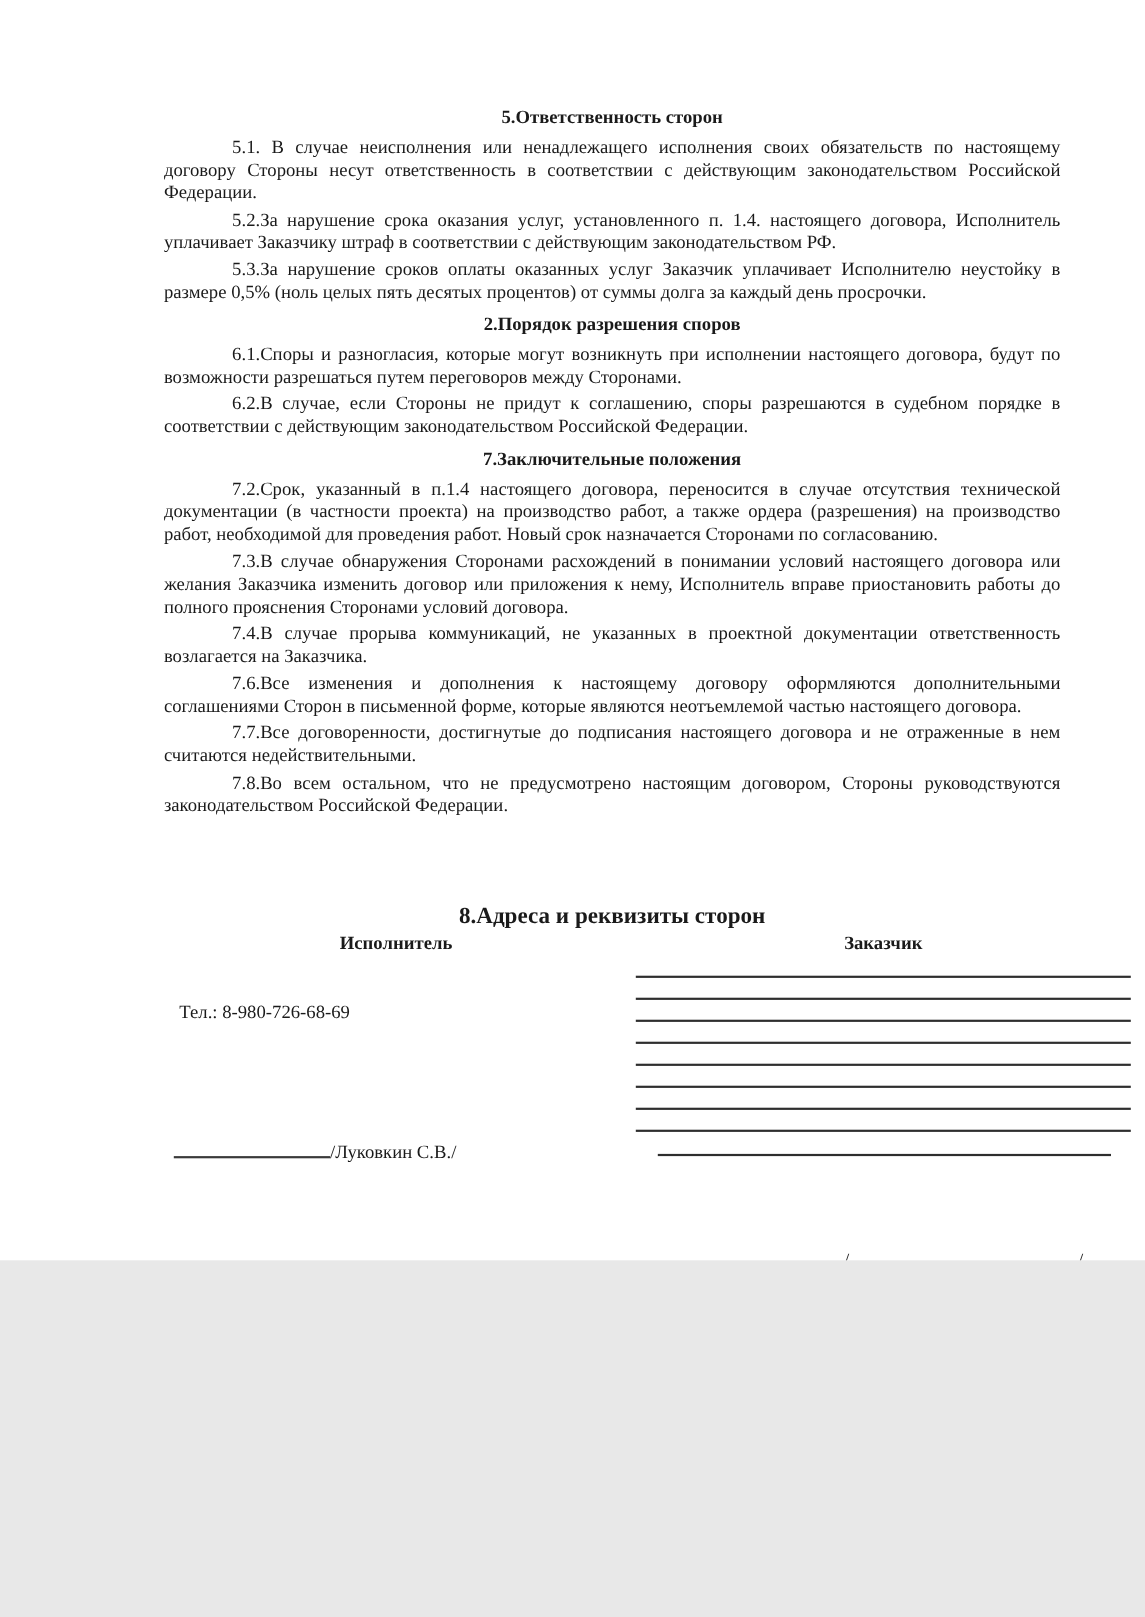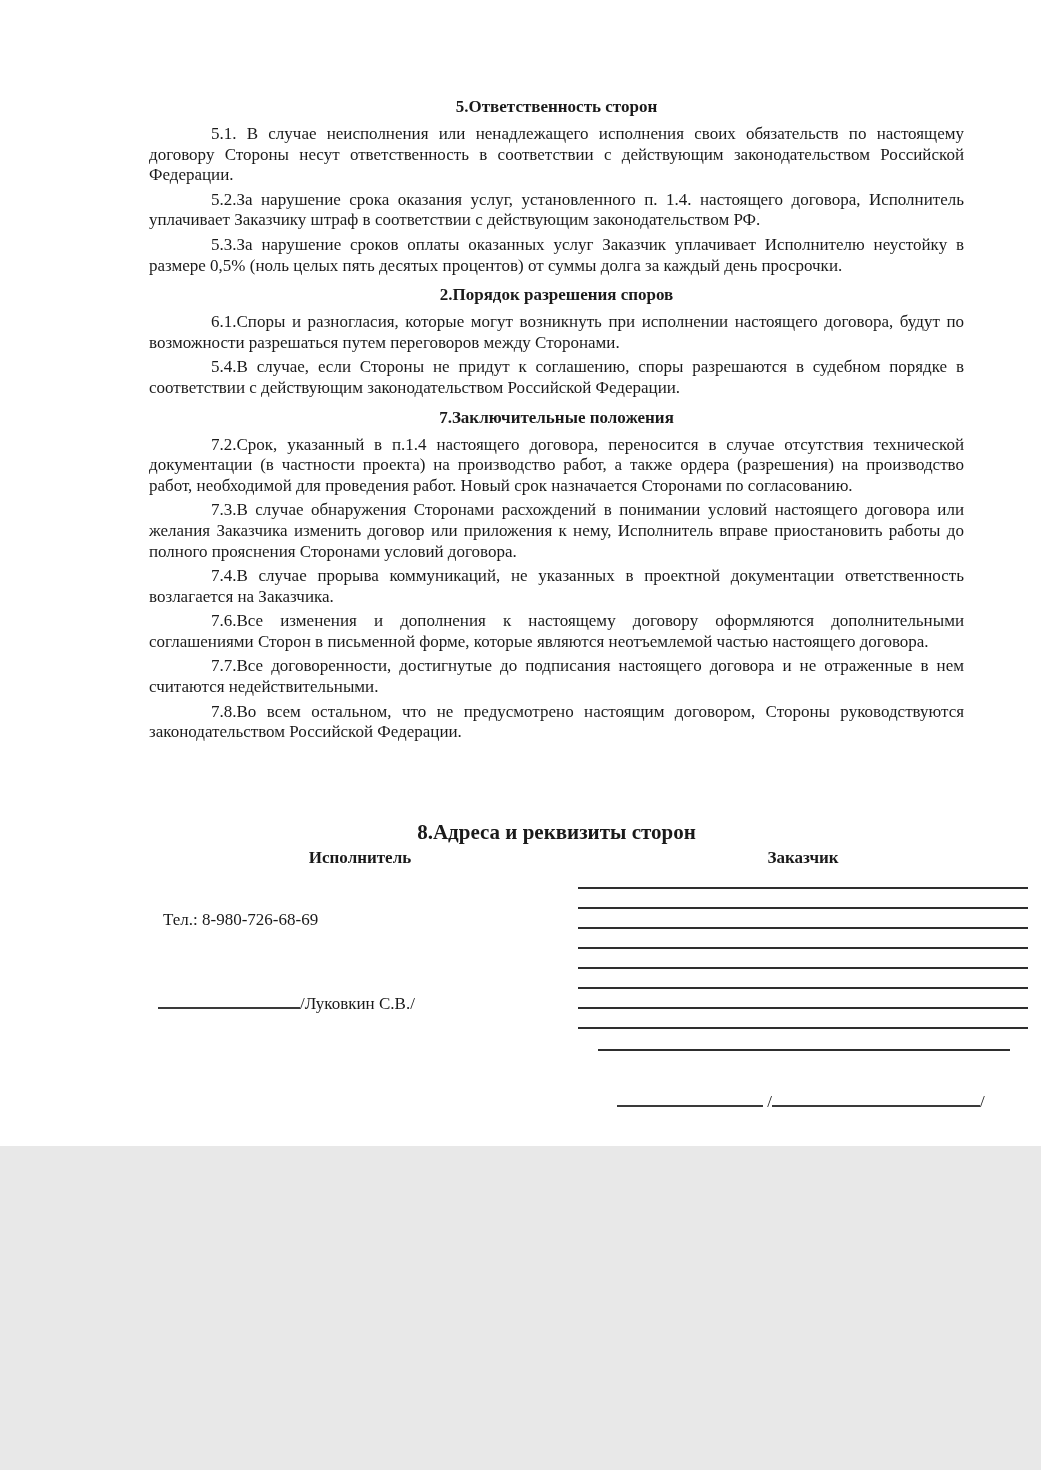--- a/index.html
+++ b/index.html
@@ -65,20 +65,21 @@
   .phone {
     position: absolute;
     top: 910px;
     left: 163px;
     font-size: 17px;
   }
   .sig-row {
     position: absolute;
     font-size: 17px;
     white-space: nowrap;
+    margin-top: 44px;
   }
   .sig-row.executor { top: 993px; left: 158px; }
   .sig-row.customer { top: 1091px; left: 617px; }
   .sig-blank {
     display: inline-block;
     height: 14px;
     border-bottom: 2px solid #3a3a3a;
     vertical-align: baseline;
   }
   .sig-blank.w1 { width: 142px; }
@@ -99,21 +100,21 @@
 <div class="page">
 
   <div class="content">
     <h2 class="first">5.Ответственность сторон</h2>
     <p>5.1. В случае неисполнения или ненадлежащего исполнения своих обязательств по настоящему договору Стороны несут ответственность в соответствии с действующим законодательством Российской Федерации.</p>
     <p>5.2.За нарушение срока оказания услуг, установленного п. 1.4. настоящего договора, Исполнитель уплачивает Заказчику штраф в соответствии с действующим законодательством РФ.</p>
     <p>5.3.За нарушение сроков оплаты оказанных услуг Заказчик уплачивает Исполнителю неустойку в размере 0,5% (ноль целых пять десятых процентов) от суммы долга за каждый день просрочки.</p>
 
     <h2>2.Порядок разрешения споров</h2>
     <p>6.1.Споры и разногласия, которые могут возникнуть при исполнении настоящего договора, будут по возможности разрешаться путем переговоров между Сторонами.</p>
-    <p>5.4.В случае, если Стороны не придут к соглашению, споры разрешаются в судебном порядке в соответствии с действующим законодательством Российской Федерации.</p>
+    <p>6.2.В случае, если Стороны не придут к соглашению, споры разрешаются в судебном порядке в соответствии с действующим законодательством Российской Федерации.</p>
 
     <h2>7.Заключительные положения</h2>
     <p>7.2.Срок, указанный в п.1.4 настоящего договора, переносится в случае отсутствия технической документации (в частности проекта) на производство работ, а также ордера (разрешения) на производство работ, необходимой для проведения работ. Новый срок назначается Сторонами по согласованию.</p>
     <p>7.3.В случае обнаружения Сторонами расхождений в понимании условий настоящего договора или желания Заказчика изменить договор или приложения к нему, Исполнитель вправе приостановить работы до полного прояснения Сторонами условий договора.</p>
     <p>7.4.В случае прорыва коммуникаций, не указанных в проектной документации ответственность возлагается на Заказчика.</p>
     <p>7.6.Все изменения и дополнения к настоящему договору оформляются дополнительными соглашениями Сторон в письменной форме, которые являются неотъемлемой частью настоящего договора.</p>
     <p>7.7.Все договоренности, достигнутые до подписания настоящего договора и не отраженные в нем считаются недействительными.</p>
     <p>7.8.Во всем остальном, что не предусмотрено настоящим договором, Стороны руководствуются законодательством Российской Федерации.</p>
   </div>
 

